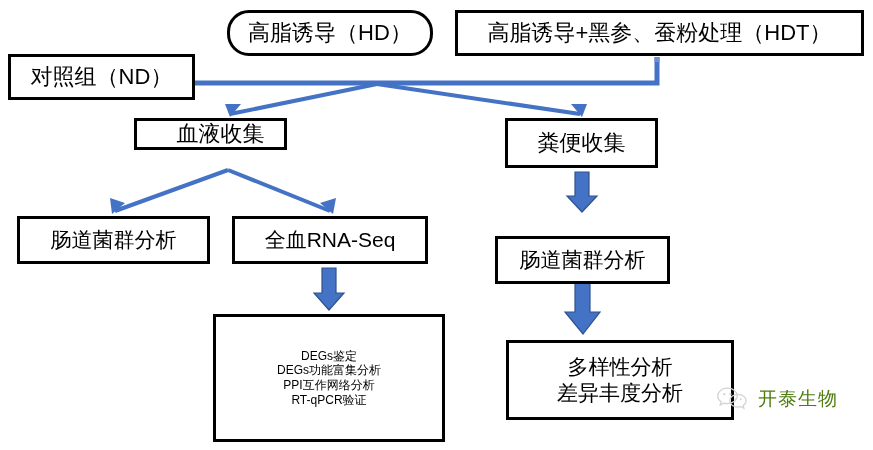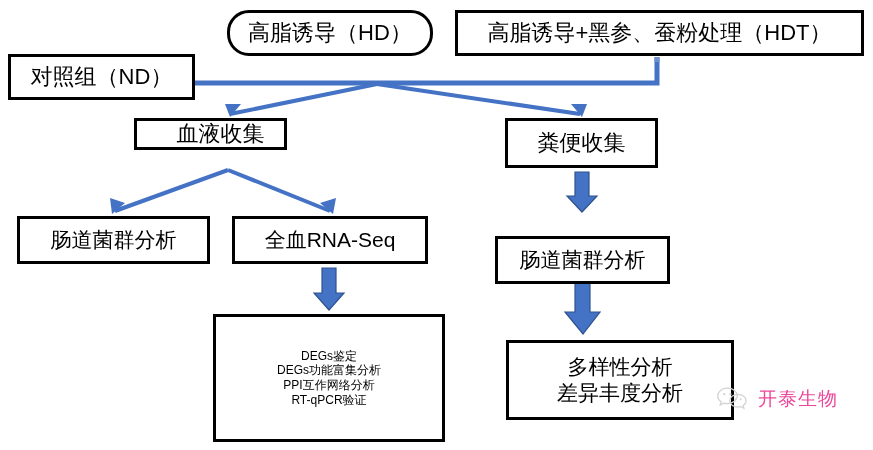--- a/index.html
+++ b/index.html
@@ -58,21 +58,21 @@
     width: 150px;
     height: 34px;
     display: flex;
     align-items: center;
     gap: 8px;
     z-index: 4;
     opacity: 1;
   }
   #watermark .wm-text {
     font-size: 19px;
-    color: #ec4899;
+    color: #4d7c0f;
     letter-spacing: 1px;
     font-family: "Liberation Sans", "DejaVu Sans", sans-serif;
     white-space: nowrap;
   }
   #watermark .wm-icon {
     flex: 0 0 auto;
     width: 34px;
     height: 26px;
   }
 </style>

